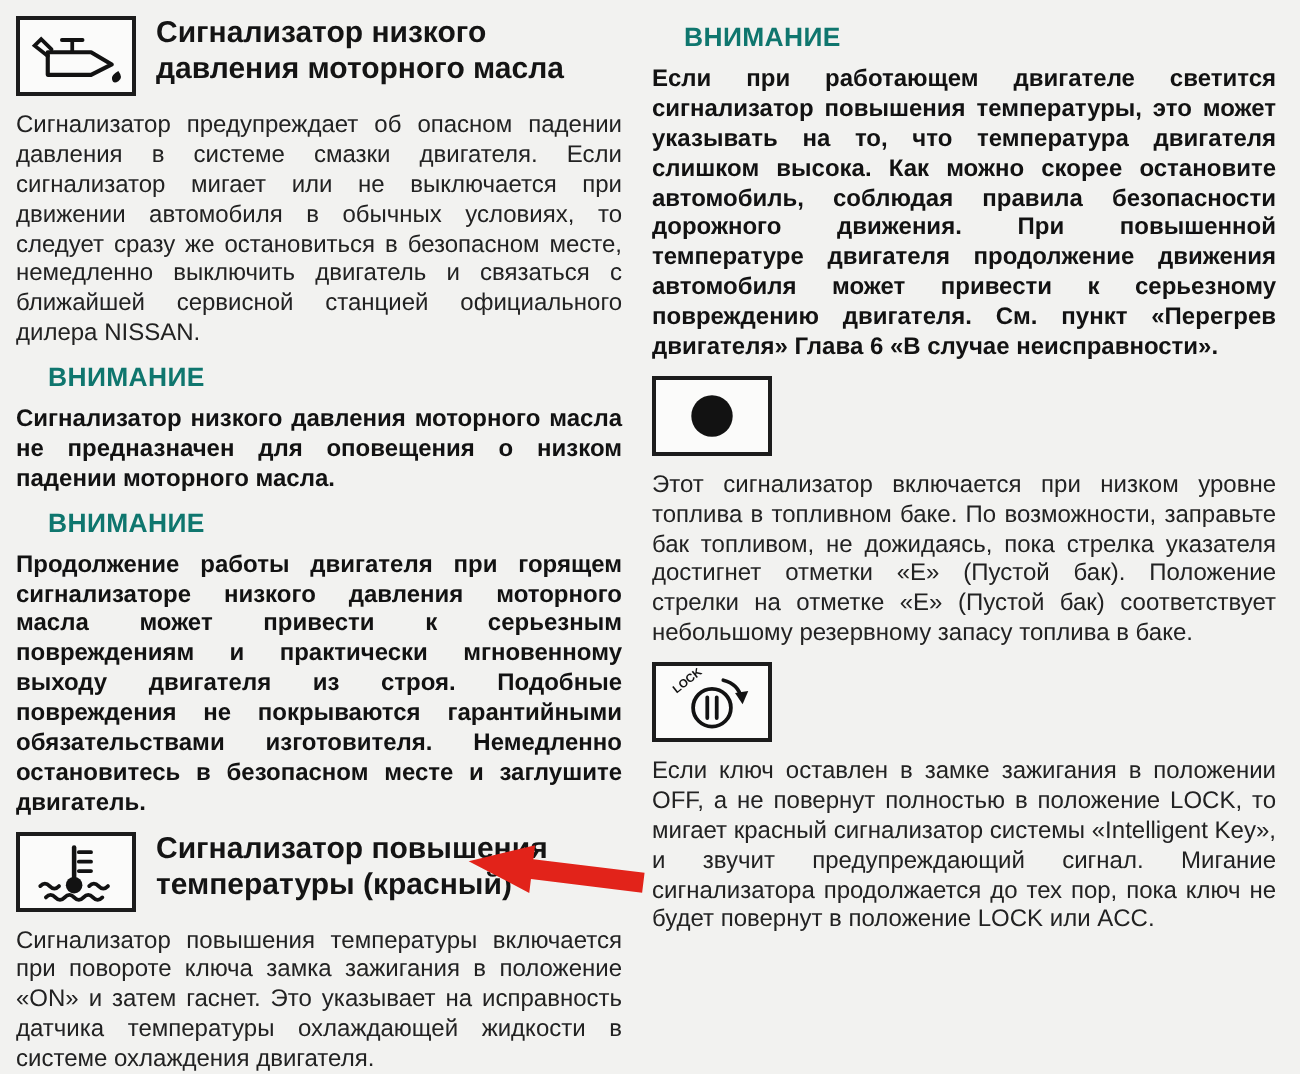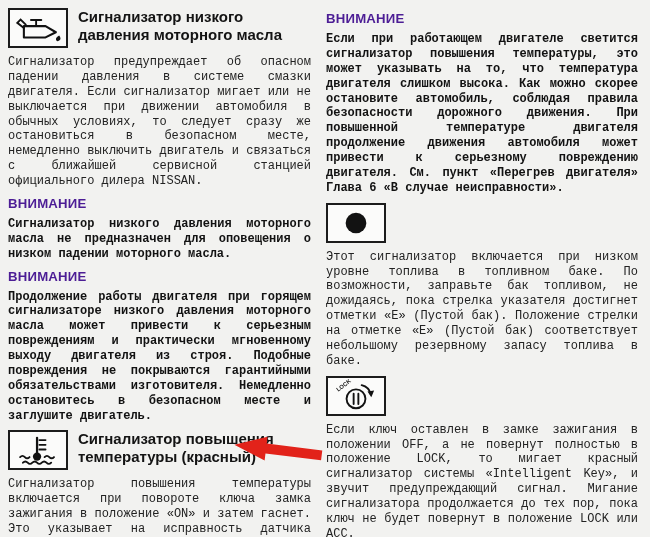--- a/index.html
+++ b/index.html
@@ -13,27 +13,26 @@
   .page { display:flex; gap:15px; padding:8px 6px 0 8px; box-sizing:border-box; }
   .col { flex:none; }
   .col-left  { width:303px; }
   .col-right { width:312px; }
 
   p.body {
     margin:0 0 7px 0;
     font-size:12px; line-height:1.24;
     text-align:justify;
     color:#222;
-    font-family:Liberation Mono, monospace;
   }
   p.body.bold { font-weight:bold; color:#121212; }
 
   h3.warn {
-    margin:3px 0 6px 0;
-    font-size:13.2px; font-weight:bold; color:#4c1d95;
+    margin:3px 0 6px 16px;
+    font-size:13.2px; font-weight:bold; color:#0f766e;
     letter-spacing:.2px;
   }
 
   .sect-header { display:flex; margin:0 0 7px 0; }
   .sect-header.top { align-items:flex-start; }
   .sect-header.rel { position:relative; }
 
   .icon-box {
     flex:none; width:60px; height:40px; box-sizing:border-box;
     border:2px solid #1c1c1c; background:#fbfbfa;

